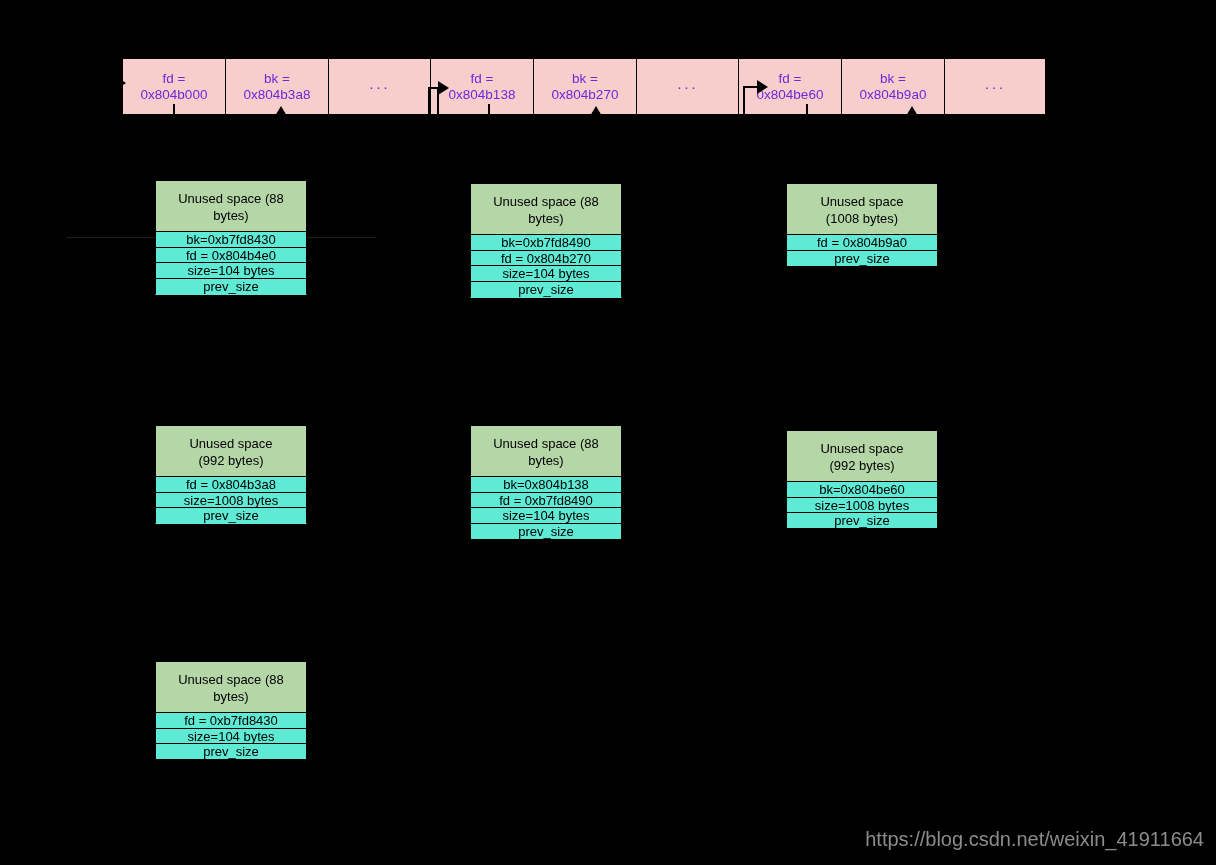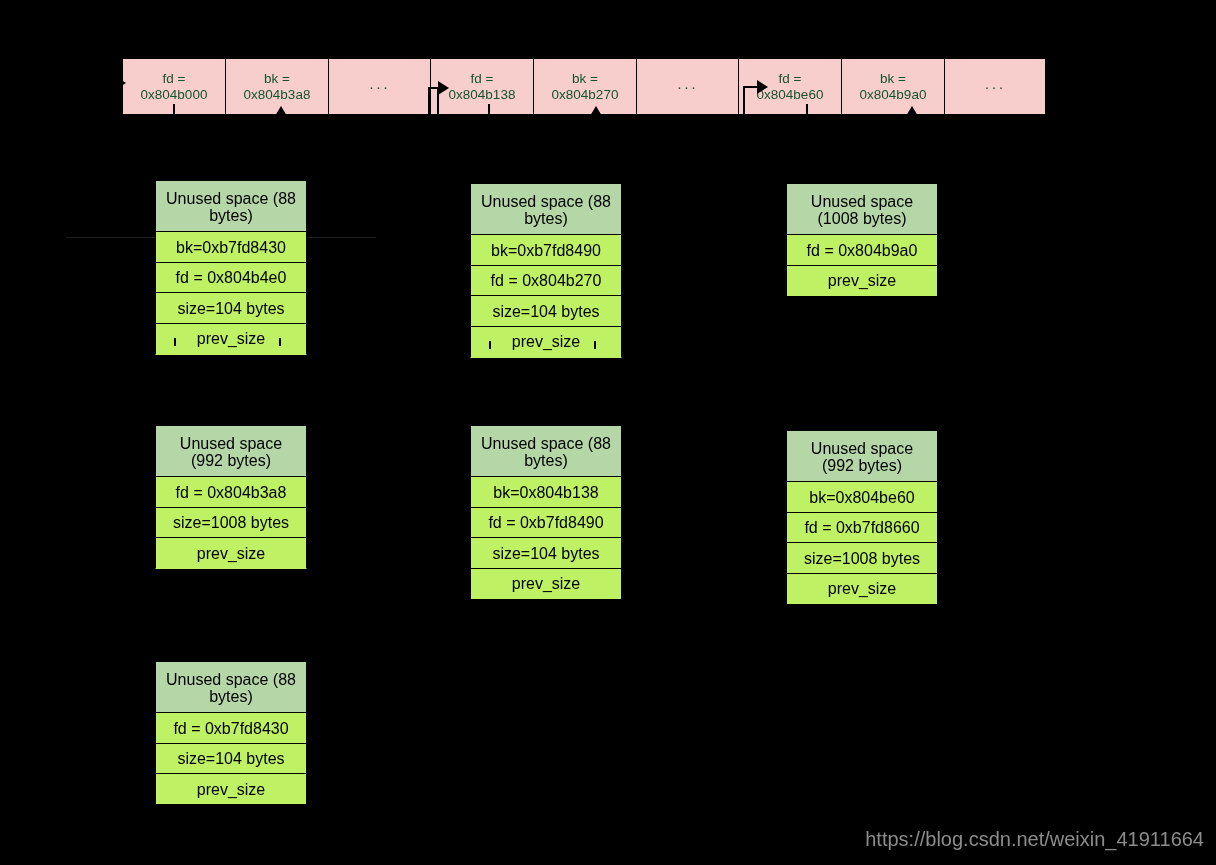--- a/index.html
+++ b/index.html
@@ -23,57 +23,57 @@
   .bin-cell{
     background:#f8cecc;
     border:1.6px solid #000000;
     border-right-width:0;
     box-sizing:border-box;
     display:flex;
     flex-direction:column;
     align-items:center;
     justify-content:center;
     font-size:13.5px;
-    color:#14532d;
+    color:#6d28d9;
     line-height:16px;
     text-align:center;
   }
   .bin-cell:last-child{border-right-width:1.6px;}
   .bin-cell.w-addr{width:103px;}
   .bin-cell.w-dots{width:102px;}
   .bin-cell .l1,.bin-cell .l2{display:block;white-space:nowrap;}
   .bin-cell.dots{font-size:15px;line-height:10px;letter-spacing:2px;}
 
   
   .chunk{
     position:absolute;
     width:152px;
   }
   .chunk .row{
     border:1.6px solid #000000;
     box-sizing:border-box;
-    font-size:16px;
+    font-size:13px;
     color:#000000;
     text-align:center;
     display:flex;
     align-items:center;
     justify-content:center;
     line-height:17px;
     margin-top:-1.6px;
   }
   .chunk .row.head{
     background:#b5d6a7;
     height:53px;
     margin-top:0;
     flex-direction:column;
   }
   .chunk .row.head span{display:block;white-space:nowrap;}
   .chunk .row.field{
-    background:#bef264;
-    height:32px;
+    background:#5eead4;
+    height:17px;
   }
   
   .chunk.clipped .row.field.last{
     border-bottom-color:transparent;
   }
 
   
   .tick{position:absolute;background:#000000;}
   .arrowhead{
     position:absolute;
@@ -231,21 +231,20 @@
     <div class="row field">size=104 bytes</div>
     <div class="row field last">prev_size</div>
   </div>
 
   <div class="chunk" style="left:786px; top:430px;">
     <div class="row head">
       <span>Unused space</span>
       <span>(992 bytes)</span>
     </div>
     <div class="row field">bk=0x804be60</div>
-    <div class="row field">fd = 0xb7fd8660</div>
     <div class="row field">size=1008 bytes</div>
     <div class="row field last">prev_size</div>
   </div>
 
   <div class="chunk" style="left:155px; top:661px;">
     <div class="row head">
       <span>Unused space (88</span>
       <span>bytes)</span>
     </div>
     <div class="row field">fd = 0xb7fd8430</div>

